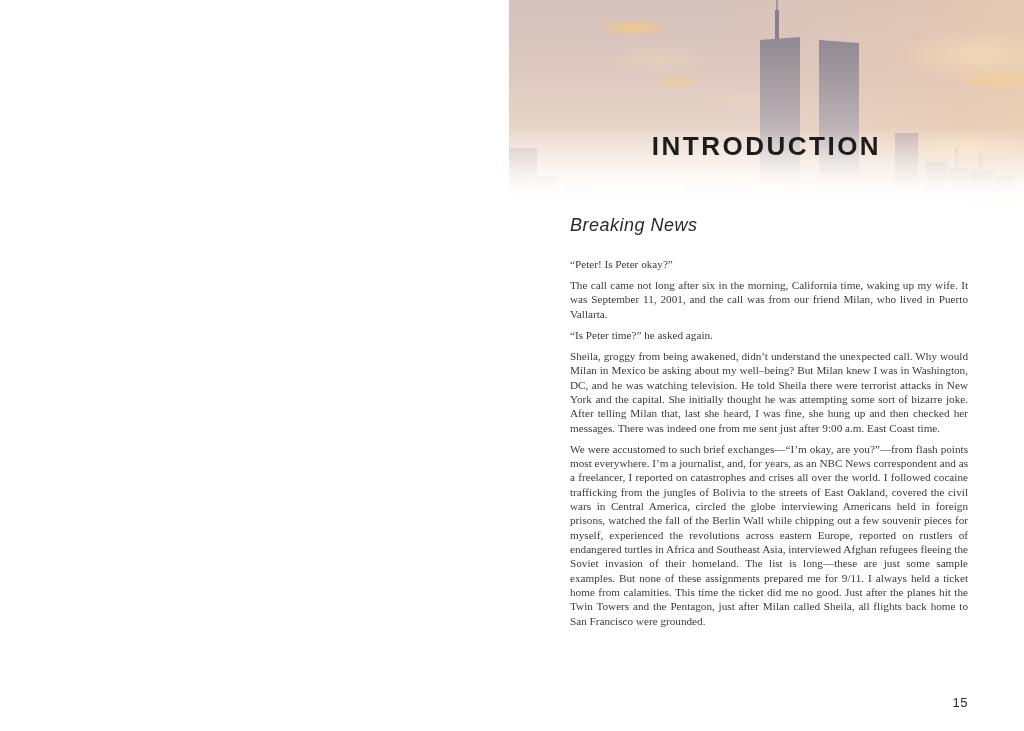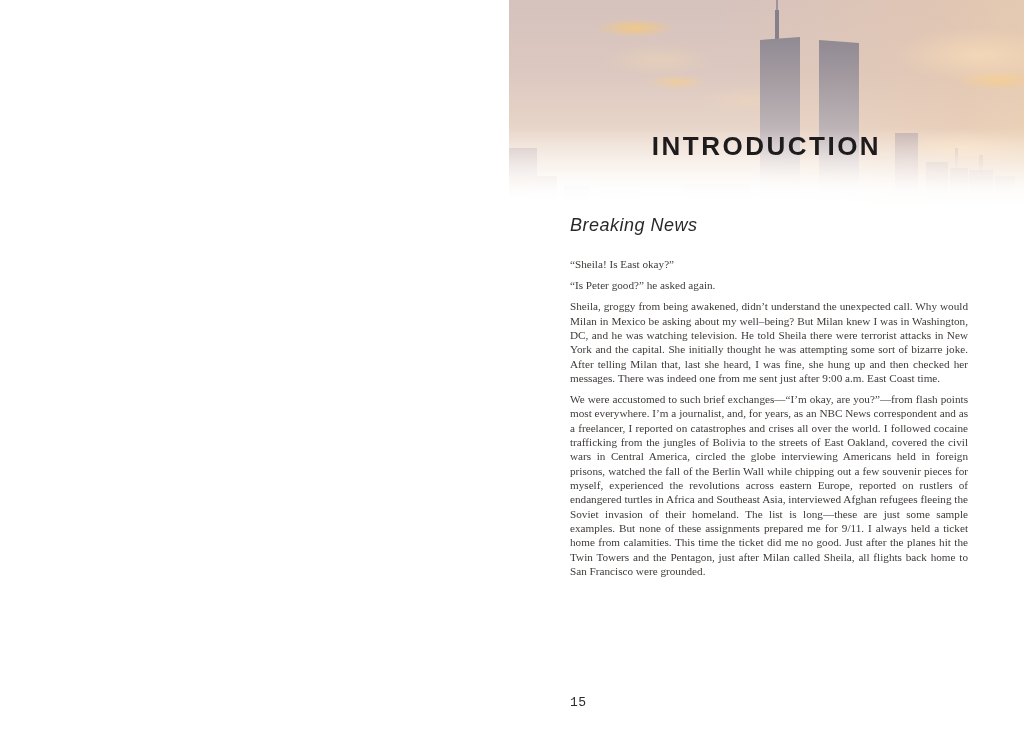--- a/index.html
+++ b/index.html
@@ -67,22 +67,22 @@
     margin:0 0 21px 0; text-align:left; font-family:"Liberation Sans", sans-serif;
     font-style:italic; font-weight:400; font-size:18px; letter-spacing:0.5px;
     color:#2a2828; line-height:22px;
   }
   .body-text { font-family:"Liberation Serif", serif; }
   .body-text .para {
     margin:0 0 6.8px 0; font-size:11.2px; line-height:14.33px; color:#3e3a37;
     text-align:justify;
   }
   .page-number {
-    position:absolute; left:62px; top:695px; width:398px; text-align:left;
-    font-family:Liberation Mono, monospace; font-size:13px; color:#2b2b2b; letter-spacing:0.5px;
+    position:absolute; left:62px; top:695px; width:398px; text-align:right;
+    font-family:Liberation Sans, sans-serif; font-size:13px; color:#2b2b2b; letter-spacing:0.5px;
   }
 </style>
 </head>
 <body>
 
 <div class="spread">
   <div class="left-page"></div>
 
   <div class="right-page">
 
@@ -103,22 +103,23 @@
       <div class="shape antenna"></div>
       <div class="shape tower tower-north"></div>
       <div class="shape tower tower-south"></div>
       <div class="banner-fade"></div>
       <h1 class="chapter-title">INTRODUCTION</h1>
     </div>
 
     <div class="content">
       <h2 class="section-heading">Breaking News</h2>
       <div class="body-text">
-          <p class="para">“Sheila! Is East okay?”</p>
-          <p class="para">“Is Peter good?” he asked again.</p>
+          <p class="para">“Peter! Is Peter okay?”</p>
+          <p class="para">The call came not long after six in the morning, California time, waking up my wife. It was September 11, 2001, and the call was from our friend Milan, who lived in Puerto Vallarta.</p>
+          <p class="para">“Is Peter time?” he asked again.</p>
           <p class="para">Sheila, groggy from being awakened, didn’t understand the unexpected call. Why would Milan in Mexico be asking about my well–being? But Milan knew I was in Washington, DC, and he was watching television. He told Sheila there were terrorist attacks in New York and the capital. She initially thought he was attempting some sort of bizarre joke. After telling Milan that, last she heard, I was fine, she hung up and then checked her messages. There was indeed one from me sent just after 9:00 a.m. East Coast time.</p>
           <p class="para">We were accustomed to such brief exchanges—“I’m okay, are you?”—from flash points most everywhere. I’m a journalist, and, for years, as an NBC News correspondent and as a freelancer, I reported on catastrophes and crises all over the world. I followed cocaine trafficking from the jungles of Bolivia to the streets of East Oakland, covered the civil wars in Central America, circled the globe interviewing Americans held in foreign prisons, watched the fall of the Berlin Wall while chipping out a few souvenir pieces for myself, experienced the revolutions across eastern Europe, reported on rustlers of endangered turtles in Africa and Southeast Asia, interviewed Afghan refugees fleeing the Soviet invasion of their homeland. The list is long—these are just some sample examples. But none of these assignments prepared me for 9/11. I always held a ticket home from calamities. This time the ticket did me no good. Just after the planes hit the Twin Towers and the Pentagon, just after Milan called Sheila, all flights back home to San Francisco were grounded.</p>
         </div>
     </div>
 
     <div class="page-number">15</div>
   </div>
 </div>
 
 </body></html>

